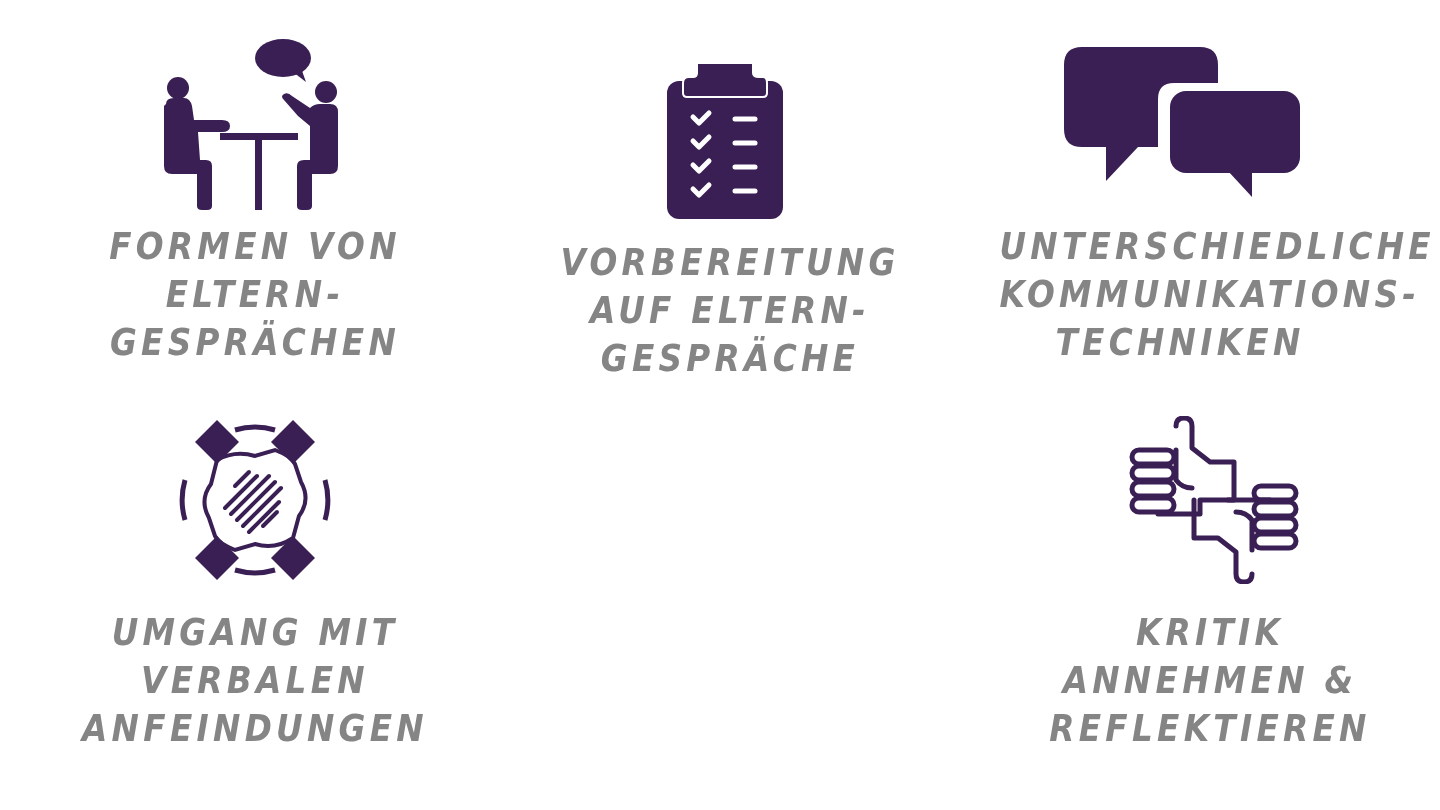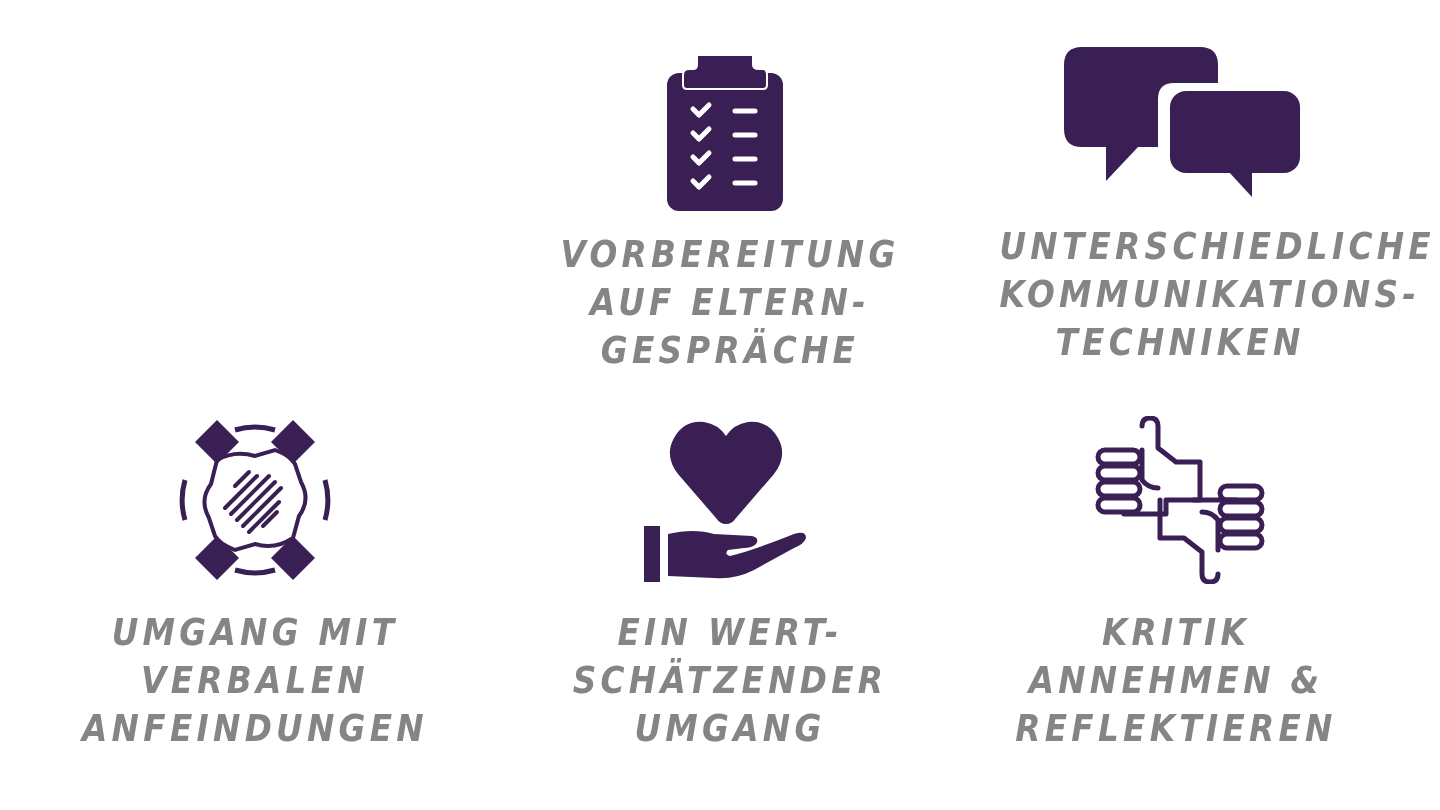--- a/index.html
+++ b/index.html
@@ -43,22 +43,45 @@
     }
     .label span {
       display: block;
     }
   </style>
 </head>
 <body>
 
 <div class="canvas">
 
+  <div class="tile" style="left:45px; top:0; height:400px;">
+    <svg class="icon" style="left:115px; top:36px;" width="190" height="175" viewBox="0 0 190 175">
+      <g fill="#3a1f54">
 
-  <div class="tile" style="left:520px; top:8px; height:400px;">
+        <ellipse cx="123" cy="22" rx="28" ry="19"></ellipse>
+        <polygon points="133,36 146,46 141,32"></polygon>
+
+        <circle cx="18" cy="52" r="11"></circle>
+        <path d="M6 68 Q6 62 14 62 L24 62 Q30 62 32 70 L34 84 L62 84 Q70 84 70 90 Q70 96 62 96 L38 96 L40 124 L46 124 Q52 124 52 130 L52 170 Q52 174 47 174 L42 174 Q37 174 37 170 L37 138 L12 138 Q4 138 4 130 L4 70 Z"></path>
+
+        <rect x="60" y="97" width="78" height="7"></rect>
+        <rect x="95" y="104" width="7" height="70"></rect>
+
+        <circle cx="166" cy="56" r="11"></circle>
+        <path d="M124 64 Q120 60 124 58 Q128 56 132 60 L150 72 Q154 68 160 68 L170 68 Q178 68 178 76 L178 130 Q178 138 170 138 L152 138 L152 170 Q152 174 147 174 L142 174 Q137 174 137 170 L137 130 Q137 124 144 124 L150 124 L150 90 L138 80 Z"></path>
+      </g>
+    </svg>
+    <div class="label" style="top:222px;">
+      <span>Formen von</span>
+      <span>Eltern-</span>
+      <span>Gesprächen</span>
+    </div>
+  </div>
+
+  <div class="tile" style="left:520px; top:16px; height:400px;">
     <svg class="icon" style="left:147px; top:47px;" width="116" height="156" viewBox="0 0 116 156">
       <g fill="#3a1f54">
         <rect x="0" y="18" width="116" height="138" rx="12"></rect>
         <path d="M30 0 L86 0 L86 10 Q86 14 92 14 L96 14 Q100 14 100 20 L100 30 Q100 34 96 34 L20 34 Q16 34 16 30 L16 20 Q16 14 22 14 L26 14 Q30 14 30 10 Z" stroke="#ffffff" stroke-width="2"></path>
       </g>
       <g stroke="#ffffff" stroke-width="5" stroke-linecap="round" stroke-linejoin="round" fill="none">
         <polyline points="26,54 32,60 42,50"></polyline>
         <polyline points="26,78 32,84 42,74"></polyline>
         <polyline points="26,102 32,108 42,98"></polyline>
         <polyline points="26,126 32,132 42,122"></polyline>
@@ -116,36 +139,22 @@
         <line x1="88" y1="106" x2="102" y2="92"></line>
       </g>
     </svg>
     <div class="label" style="top:608px;">
       <span>Umgang mit</span>
       <span>verbalen</span>
       <span>Anfeindungen</span>
     </div>
   </div>
 
-  <div class="tile" style="left:520px; top:0; height:810px;">
-    <svg class="icon" style="left:124px; top:416px;" width="164" height="168" viewBox="0 0 164 168">
-      <g fill="#3a1f54">
-        <path d="M82 108 Q76 108 72 102 L34 58 Q20 40 30 22 Q40 4 60 6 Q74 8 82 20 Q90 8 104 6 Q124 4 134 22 Q144 40 130 58 L92 102 Q88 108 82 108 Z"></path>
-        <rect x="0" y="110" width="16" height="56"></rect>
-        <path d="M24 118 Q50 112 70 118 L108 120 Q116 122 112 128 Q108 132 100 132 L84 134 Q80 138 86 140 Q110 134 150 118 Q162 114 162 122 Q160 128 150 132 L110 154 Q90 164 70 162 L24 160 Z"></path>
-      </g>
-    </svg>
-    <div class="label" style="top:608px;">
-      <span>Ein Wert-</span>
-      <span>schätzender</span>
-      <span>Umgang</span>
-    </div>
-  </div>
 
-  <div class="tile" style="left:966px; top:0; height:810px;">
+  <div class="tile" style="left:1000px; top:0; height:810px;">
     <svg class="icon" style="left:128px; top:416px;" width="172" height="168" viewBox="0 0 172 168">
       <g fill="none" stroke="#3a1f54" stroke-width="5" stroke-linejoin="round" stroke-linecap="round">
 
         <path d="M48 10 Q48 2 56 2 Q64 2 64 10 L64 32 L82 46 L106 46 L106 84 L72 84 L72 98 L30 98"></path>
         <rect x="4" y="34" width="42" height="14" rx="7"></rect>
         <rect x="4" y="50" width="42" height="14" rx="7"></rect>
         <rect x="4" y="66" width="42" height="14" rx="7"></rect>
         <rect x="4" y="82" width="42" height="14" rx="7"></rect>
         <path d="M48 34 L48 64 Q54 72 64 72"></path>
 

